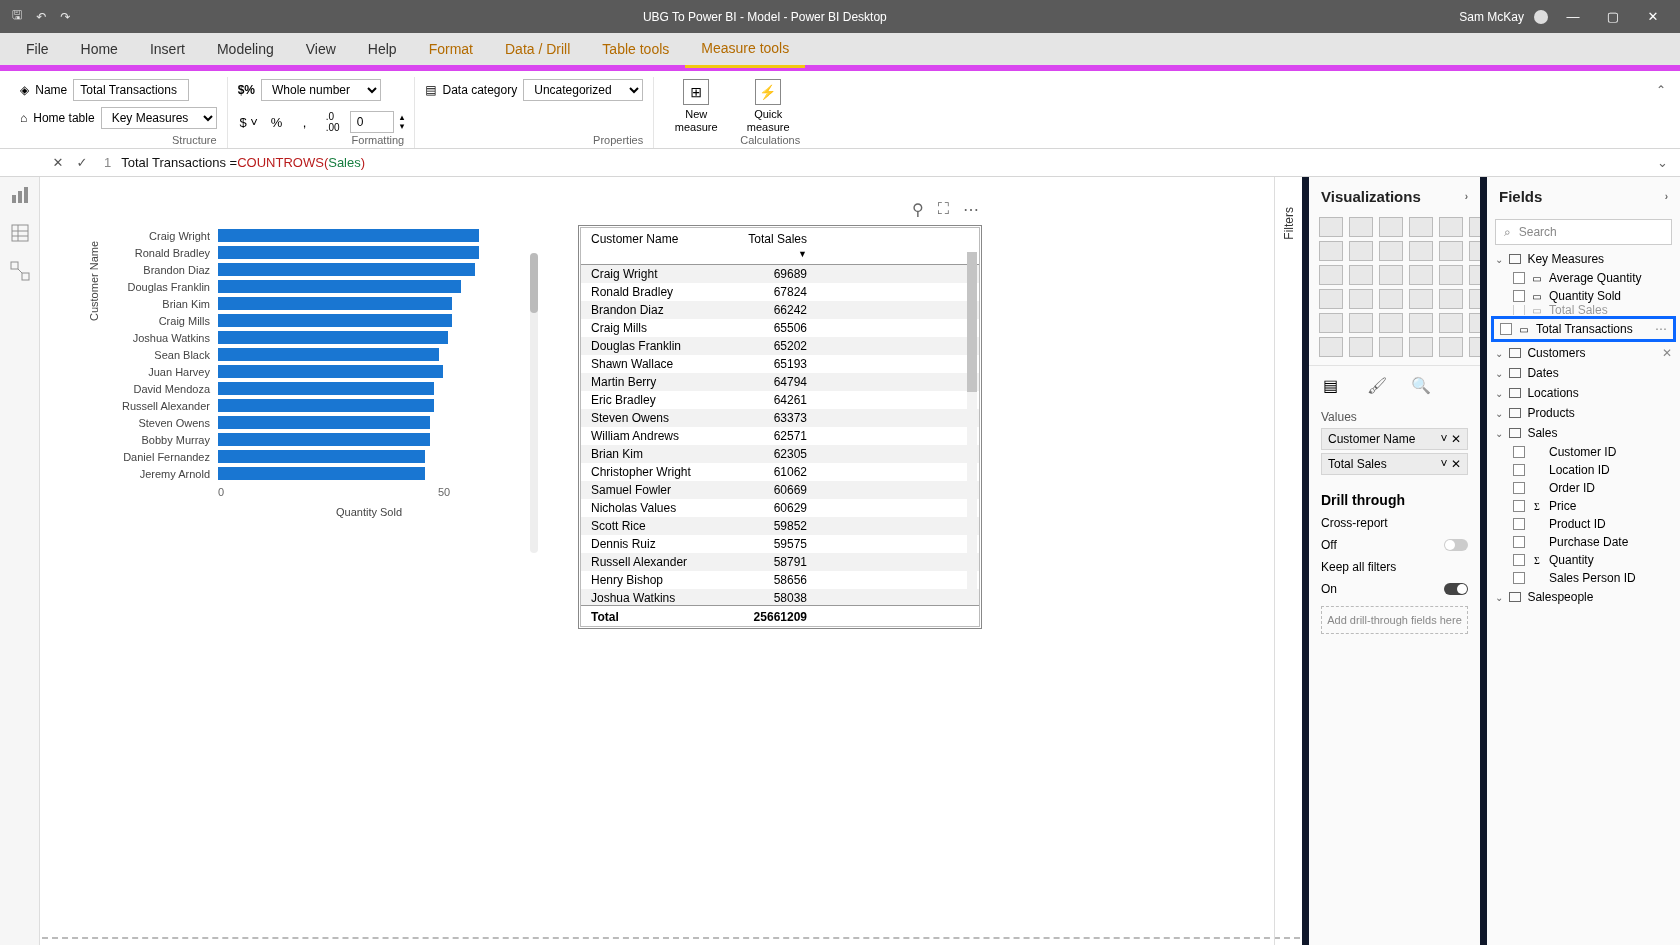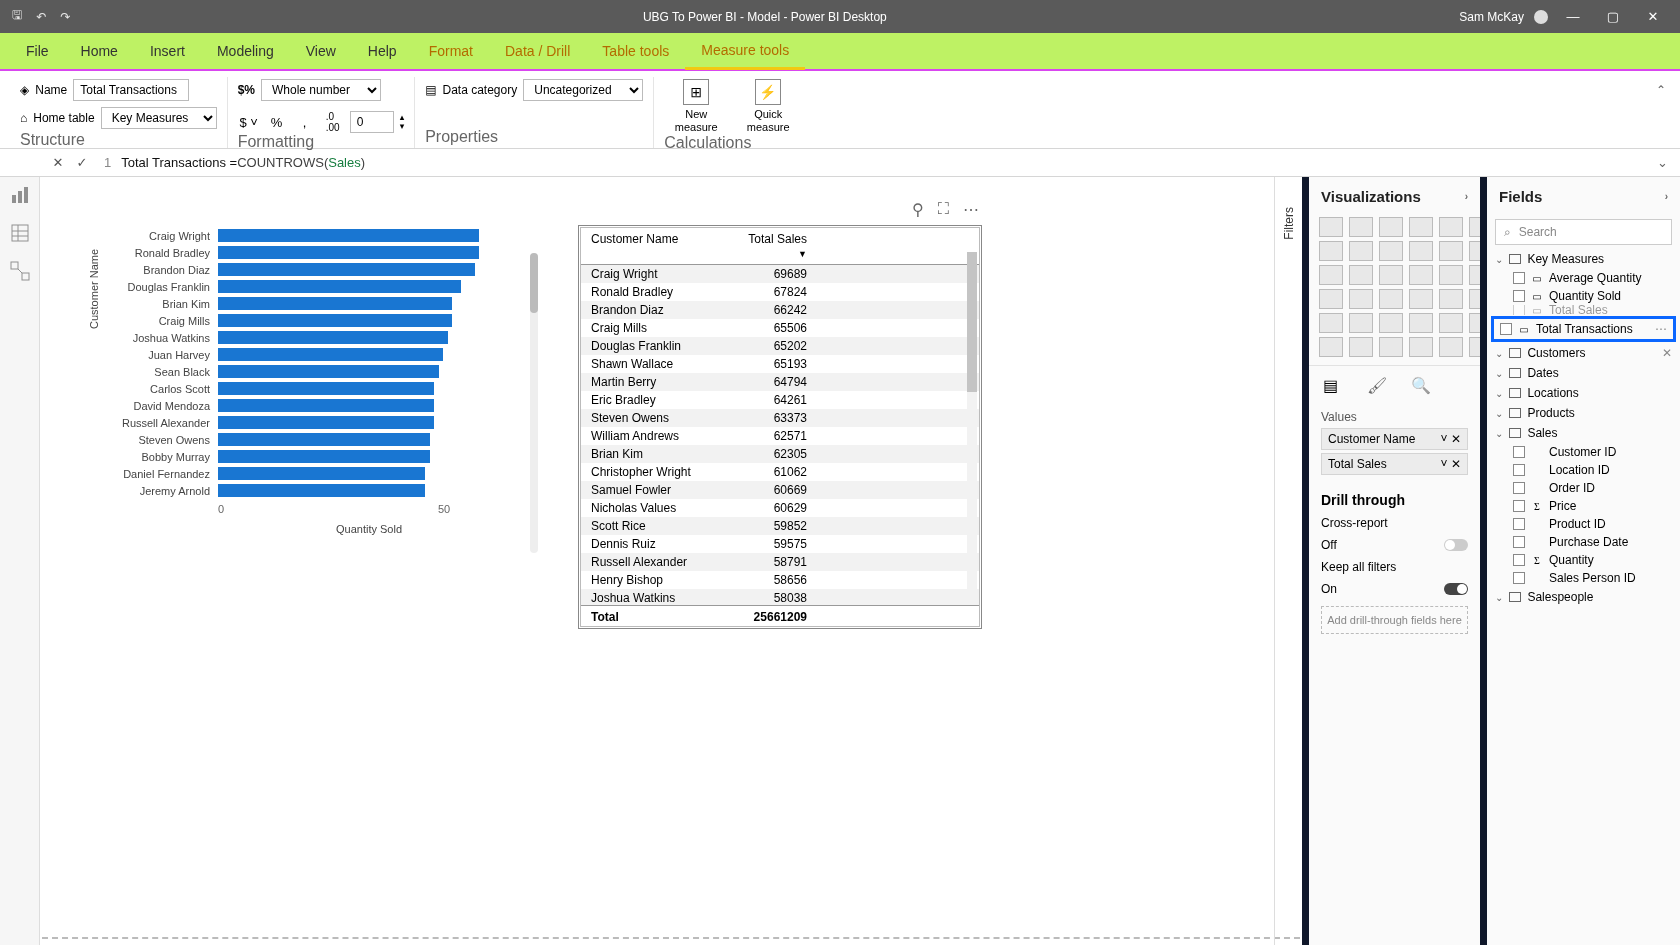--- a/index.html
+++ b/index.html
@@ -4,40 +4,40 @@
 <style>
 *{box-sizing:border-box;margin:0;padding:0;font-family:"Segoe UI",Arial,sans-serif;user-select:none}
 body{background:#fff;width:1680px;height:945px;overflow:hidden;display:flex;flex-direction:column}
 .titlebar{height:33px;background:#5a5a5a;color:#fff;display:flex;align-items:center;font-size:12px}
 .titlebar .tb-left{display:flex;align-items:center;gap:14px;padding-left:12px}
 .titlebar .tb-icon{opacity:.85;cursor:pointer}
 .titlebar .tb-center{flex:1;text-align:center}
 .titlebar .tb-right{display:flex;align-items:center;gap:10px;padding-right:12px}
 .avatar{width:14px;height:14px;border-radius:50%;background:#ddd;display:inline-block}
 .winbtn{width:30px;text-align:center;cursor:pointer;font-size:13px}
-.ribbon-tabs{height:38px;background:#bef264;border-bottom:2px solid #d946ef;display:flex;align-items:center;padding-left:10px;font-size:14px}
+.ribbon-tabs{height:38px;background:#e5e5e5;border-bottom:6px solid #d946ef;display:flex;align-items:center;padding-left:10px;font-size:14px}
 .ribbon-tabs .tab{padding:9px 16px;color:#333;cursor:pointer}
 .ribbon-tabs .tab.ctx{color:#b36b00}
 .ribbon-tabs .tab.active{border-bottom:3px solid #f2c811;color:#b36b00}
 .ribbon{height:78px;background:#fff;border-bottom:1px solid #d6d6d6;display:flex;align-items:flex-start;padding:6px 0 0 10px;font-size:12px}
 .ribbon-group{display:flex;flex-direction:column;height:100%;padding:0 10px;border-right:1px solid #e5e5e5}
 .rg-body{display:flex;gap:8px;flex:1;align-items:flex-start}
-.rg-label{font-size:16px;color:#666;text-align:left;padding-bottom:2px}
+.rg-label{font-size:11px;color:#666;text-align:right;padding-bottom:2px}
 .lbl-row{display:flex;align-items:center;gap:6px;height:26px}
 .small-in{border:1px solid #bbb;height:22px;font-size:12px;padding:0 6px;background:#fff}
 .fmt-btns{display:flex;align-items:center;gap:6px;margin-top:6px}
 .fmt-b{width:22px;height:22px;display:flex;align-items:center;justify-content:center;cursor:pointer;font-size:13px}
 .big-btn{display:flex;flex-direction:column;align-items:center;width:64px;cursor:pointer;text-align:center;font-size:11px;line-height:1.2;padding-top:2px}
 .big-btn .bicon{width:26px;height:26px;border:1px solid #888;display:flex;align-items:center;justify-content:center;margin-bottom:3px;font-size:14px}
 .formula-row{height:28px;border-bottom:1px solid #d6d6d6;display:flex;align-items:center;padding-left:12px;font-size:13px;font-family:Consolas,monospace}
 .fx-btn{width:24px;text-align:center;color:#555;cursor:pointer}
 .fx-code{flex:1;padding-left:10px;display:flex;gap:0;align-items:center}
 .code-num{color:#888;margin-right:10px}
 .code-meas{color:#111}
-.code-fn{color:#404040}
+.code-fn{color:#b91c1c}
 .code-tbl{color:#167d3f}
 .main{flex:1;display:flex;min-height:0}
 .leftrail{width:40px;background:#f6f6f6;border-right:1px solid #ddd;display:flex;flex-direction:column;align-items:center;padding-top:8px;gap:18px}
 .leftrail .lr{width:20px;height:20px;cursor:pointer;opacity:.7}
 .canvas{flex:1;position:relative;background:#fff}
 .canvas-border{position:absolute;left:2px;right:2px;bottom:6px;border-bottom:2px dashed #bbb}
 .chart-box{position:absolute;left:60px;top:50px;width:420px}
 .chart-title{font-size:14px;color:#222;margin-bottom:10px}
 .bar-row{display:flex;align-items:center;height:17px;font-size:11px}
 .bar-lbl{width:118px;text-align:right;padding-right:8px;color:#444}
@@ -271,35 +271,29 @@
                 <div class="bar-fill" style="width:234px"></div>
               </div>
             </div>
             <div class="bar-row">
               <div class="bar-lbl">Joshua Watkins</div>
               <div class="bar-track">
                 <div class="bar-fill" style="width:229.5px"></div>
               </div>
             </div>
             <div class="bar-row">
+              <div class="bar-lbl">Sean Black</div>
+              <div class="bar-track">
+                <div class="bar-fill" style="width:220.5px"></div>
+              </div>
+            </div>
+            <div class="bar-row">
               <div class="bar-lbl">Juan Harvey</div>
               <div class="bar-track">
                 <div class="bar-fill" style="width:225px"></div>
-              </div>
-            </div>
-            <div class="bar-row">
-              <div class="bar-lbl">Sean Black</div>
-              <div class="bar-track">
-                <div class="bar-fill" style="width:220.5px"></div>
-              </div>
-            </div>
-            <div class="bar-row">
-              <div class="bar-lbl">Carlos Scott</div>
-              <div class="bar-track">
-                <div class="bar-fill" style="width:216px"></div>
               </div>
             </div>
             <div class="bar-row">
               <div class="bar-lbl">David Mendoza</div>
               <div class="bar-track">
                 <div class="bar-fill" style="width:216px"></div>
               </div>
             </div>
             <div class="bar-row">
               <div class="bar-lbl">Russell Alexander</div>

